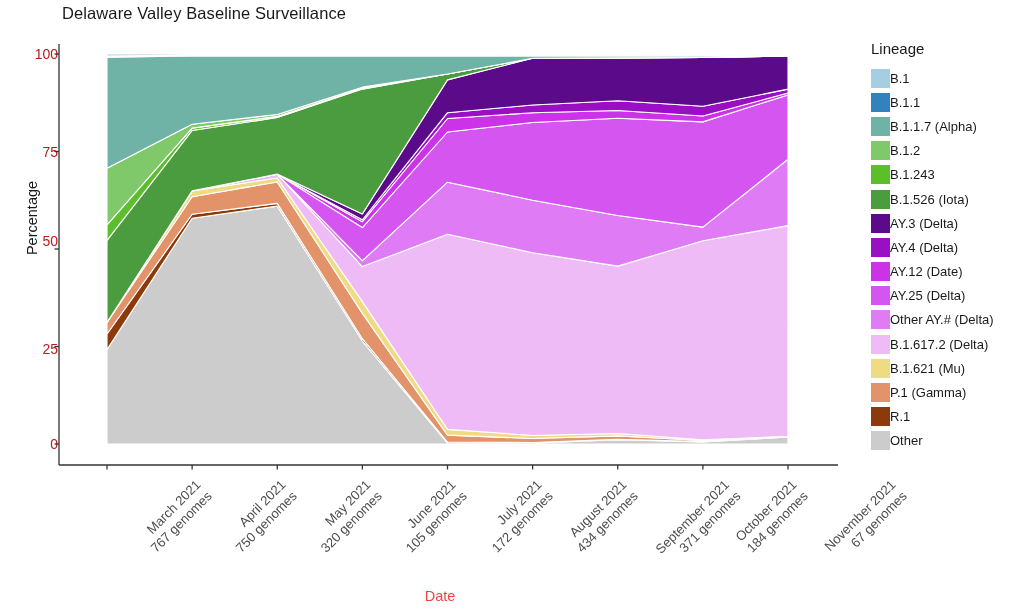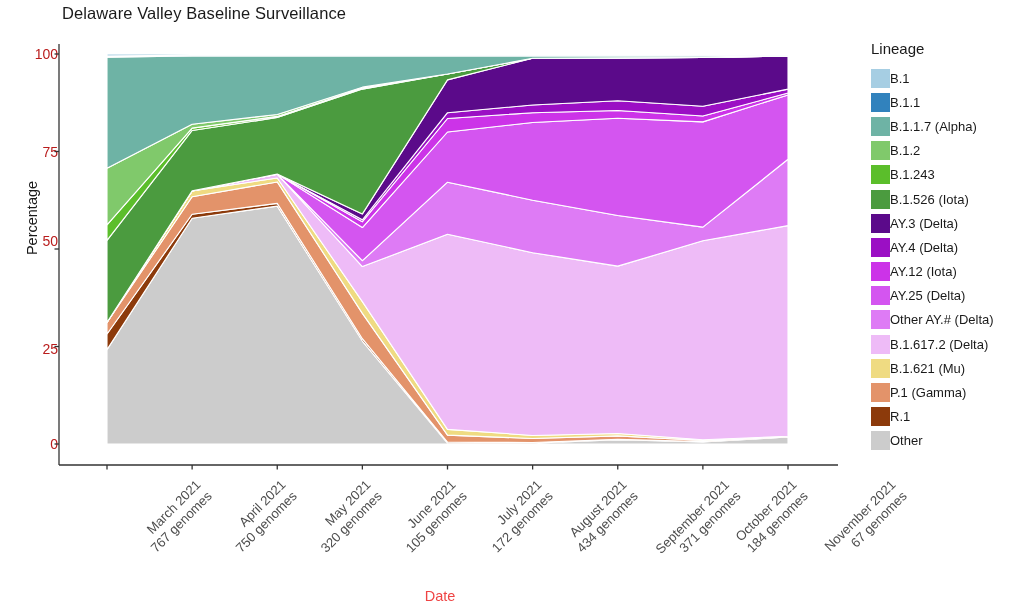--- a/index.html
+++ b/index.html
@@ -197,21 +197,21 @@
         <div class="legend-item">
           <span class="legend-swatch" style="background: rgb(91, 10, 138);"></span>
           <span class="legend-label">AY.3 (Delta)</span>
         </div>
         <div class="legend-item">
           <span class="legend-swatch" style="background: rgb(155, 15, 196);"></span>
           <span class="legend-label">AY.4 (Delta)</span>
         </div>
         <div class="legend-item">
           <span class="legend-swatch" style="background: rgb(204, 51, 232);"></span>
-          <span class="legend-label">AY.12 (Iota)</span>
+          <span class="legend-label">AY.12 (Date)</span>
         </div>
         <div class="legend-item">
           <span class="legend-swatch" style="background: rgb(212, 85, 240);"></span>
           <span class="legend-label">AY.25 (Delta)</span>
         </div>
         <div class="legend-item">
           <span class="legend-swatch" style="background: rgb(222, 123, 245);"></span>
           <span class="legend-label">Other AY.# (Delta)</span>
         </div>
         <div class="legend-item">

